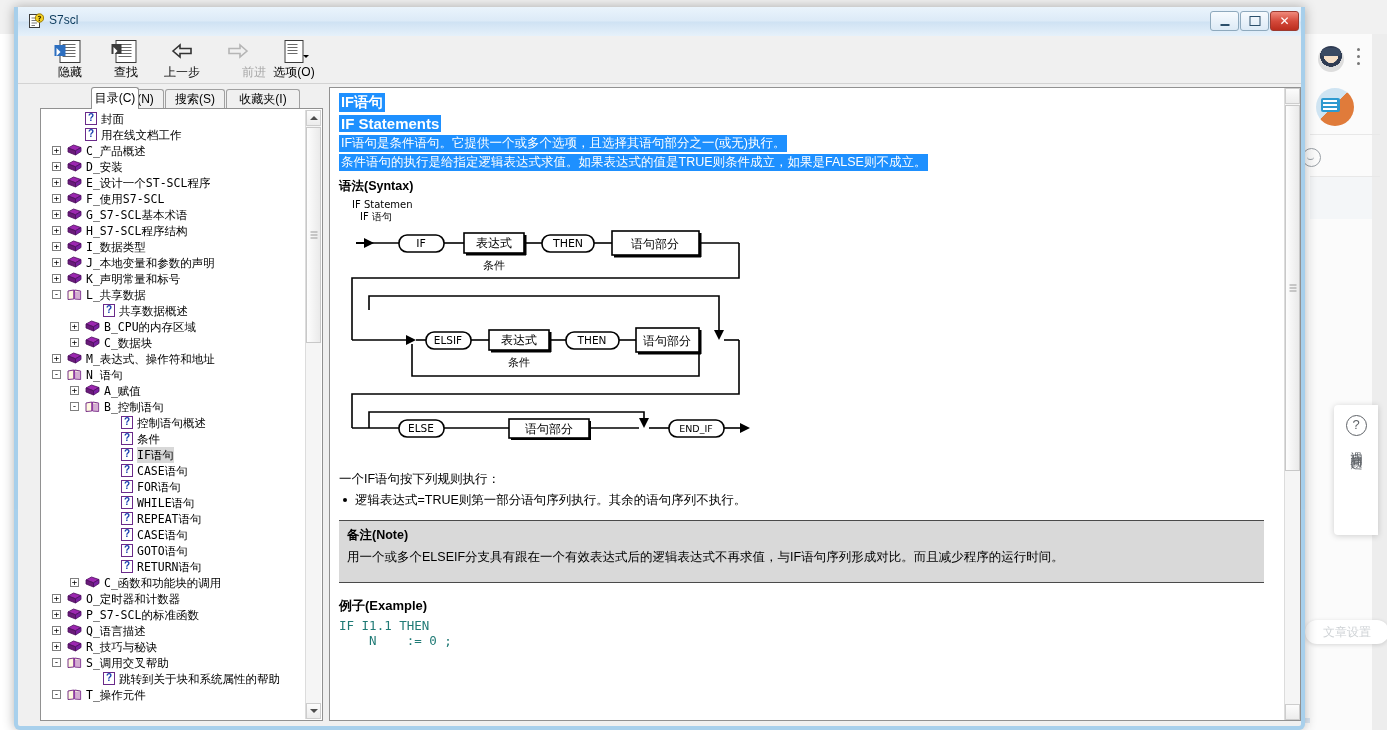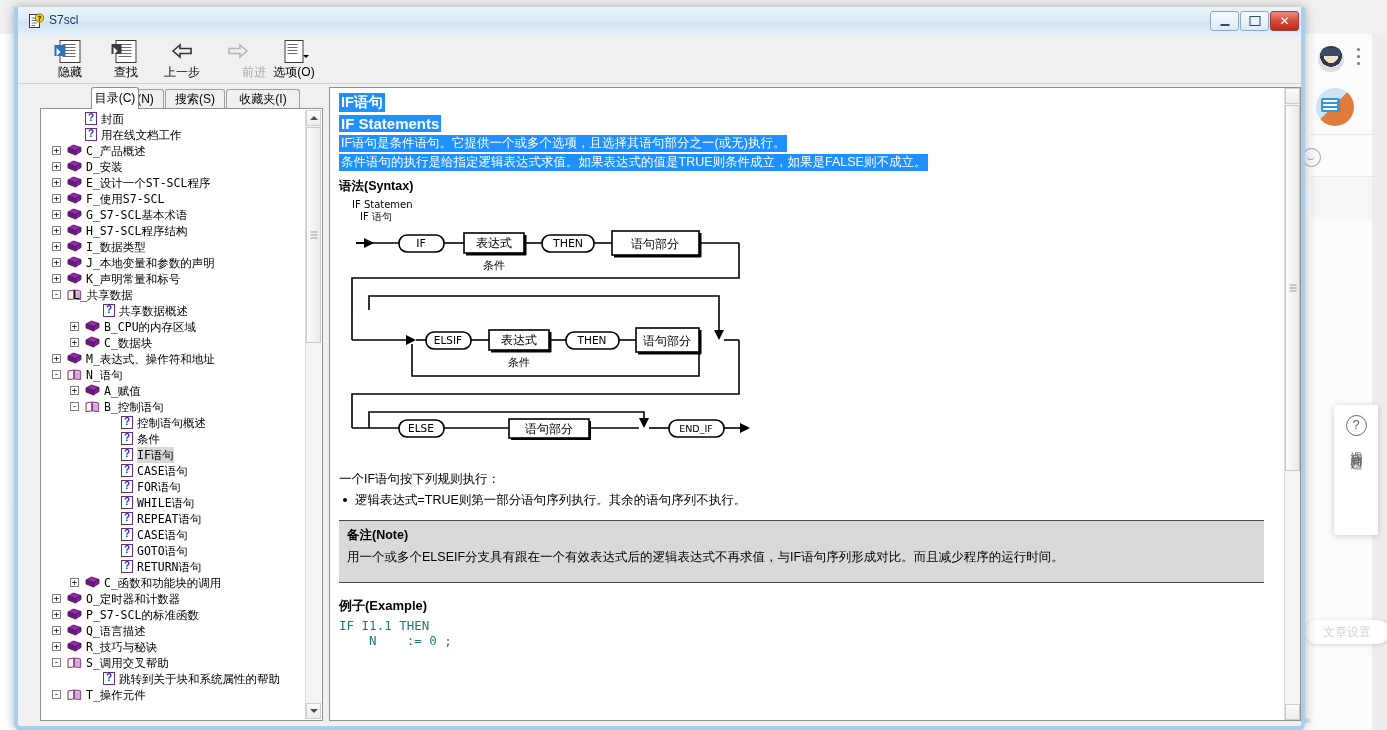--- a/index.html
+++ b/index.html
@@ -391,21 +391,21 @@
             <span class="lbl" style="left:45px">K_声明常量和标号</span>
           </div>
           <div class="node">
             <span class="exp" style="left:11px">-</span>
             <span class="bk" style="left:26px"><svg width="15" height="13" viewBox="0 0 15 13">
                 <path d="M1 3 L6.8 2 L6.8 11 L1 11.5 Z" fill="#fff9e0" stroke="#6a1b7a" stroke-width=".9"></path>
                 <path d="M13.6 3 L7.6 2 L7.6 11 L13.6 11.5 Z" fill="#fff9e0" stroke="#6a1b7a" stroke-width=".9"></path>
                 <path d="M6.8 2 L7.6 2 L7.6 11 L6.8 11 Z" fill="#8e24aa"></path>
                 <path d="M13.6 3 L13.6 11.5 L7.6 11 L7.6 4" fill="#b06fc4" opacity=".55"></path>
               </svg></span>
-            <span class="lbl" style="left:32px">L_共享数据</span>
+            <span class="lbl" style="left:45px">L_共享数据</span>
           </div>
           <div class="node">
             <span class="qi" style="left:62px"></span>
             <span class="lbl" style="left:78px">共享数据概述</span>
           </div>
           <div class="node">
             <span class="exp" style="left:29px">+</span>
             <span class="bk" style="left:44px"><svg width="15" height="13" viewBox="0 0 15 13">
                 <path d="M1 4 L6.5 1 L14 3.5 L8.5 6.8 Z" fill="#9c27b0" stroke="#4a0d5c" stroke-width=".8"></path>
                 <path d="M1 4 L1 8 L8.5 11 L8.5 6.8 Z" fill="#6a1b7a" stroke="#4a0d5c" stroke-width=".8"></path>

